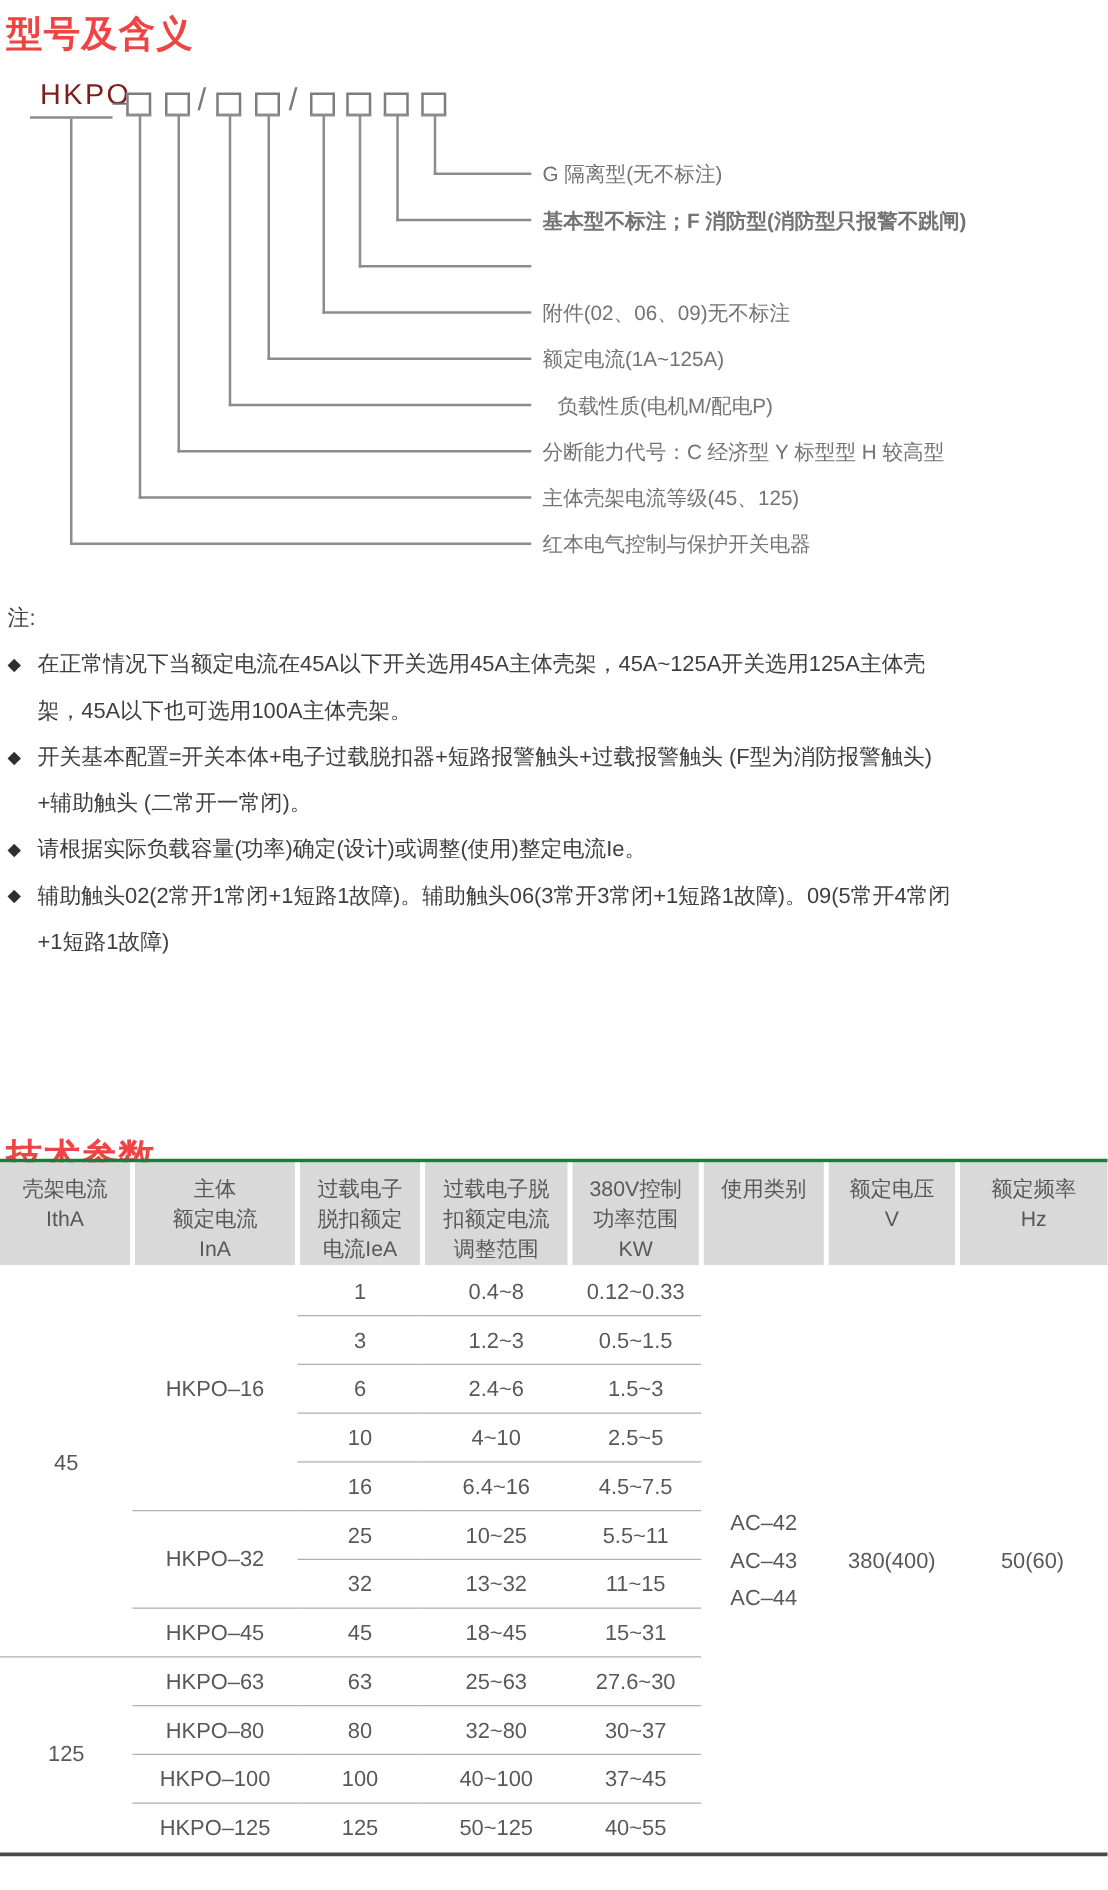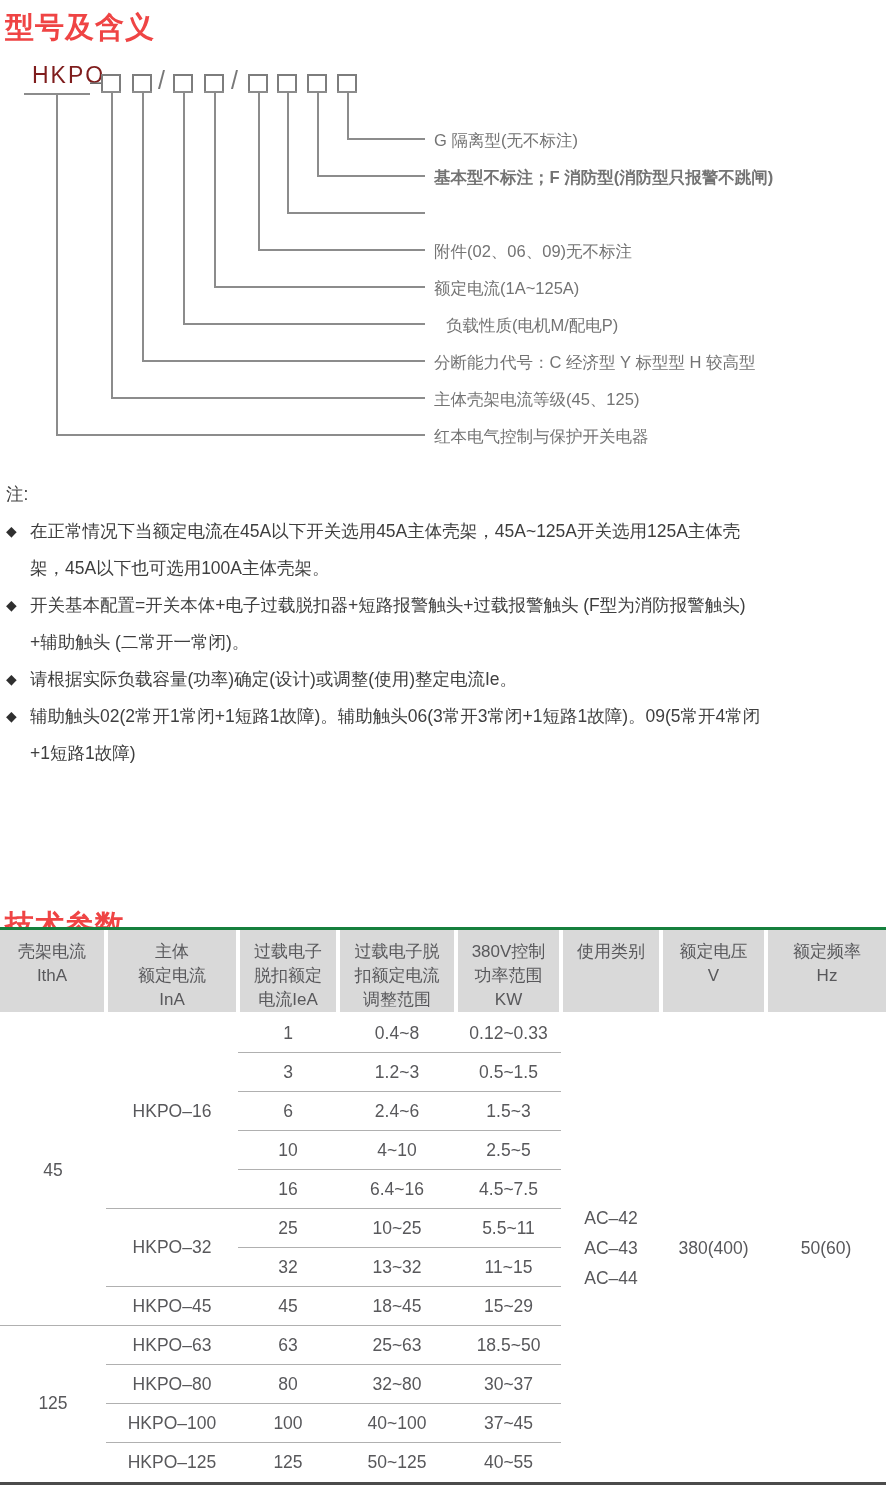--- a/index.html
+++ b/index.html
@@ -214,28 +214,28 @@
         </tr>
         <tr>
           <td class="sep">32</td>
           <td class="sep">13~32</td>
           <td class="sep">11~15</td>
         </tr>
         <tr>
           <td class="sep" rowspan="1">HKPO–45</td>
           <td class="sep">45</td>
           <td class="sep">18~45</td>
-          <td class="sep">15~29</td>
+          <td class="sep">15~31</td>
         </tr>
         <tr>
           <td class="" rowspan="4">125</td>
           <td class="sep" rowspan="1">HKPO–63</td>
           <td class="sep">63</td>
           <td class="sep">25~63</td>
-          <td class="sep">18.5~50</td>
+          <td class="sep">27.6~30</td>
         </tr>
         <tr>
           <td class="sep" rowspan="1">HKPO–80</td>
           <td class="sep">80</td>
           <td class="sep">32~80</td>
           <td class="sep">30~37</td>
         </tr>
         <tr>
           <td class="sep" rowspan="1">HKPO–100</td>
           <td class="sep">100</td>

